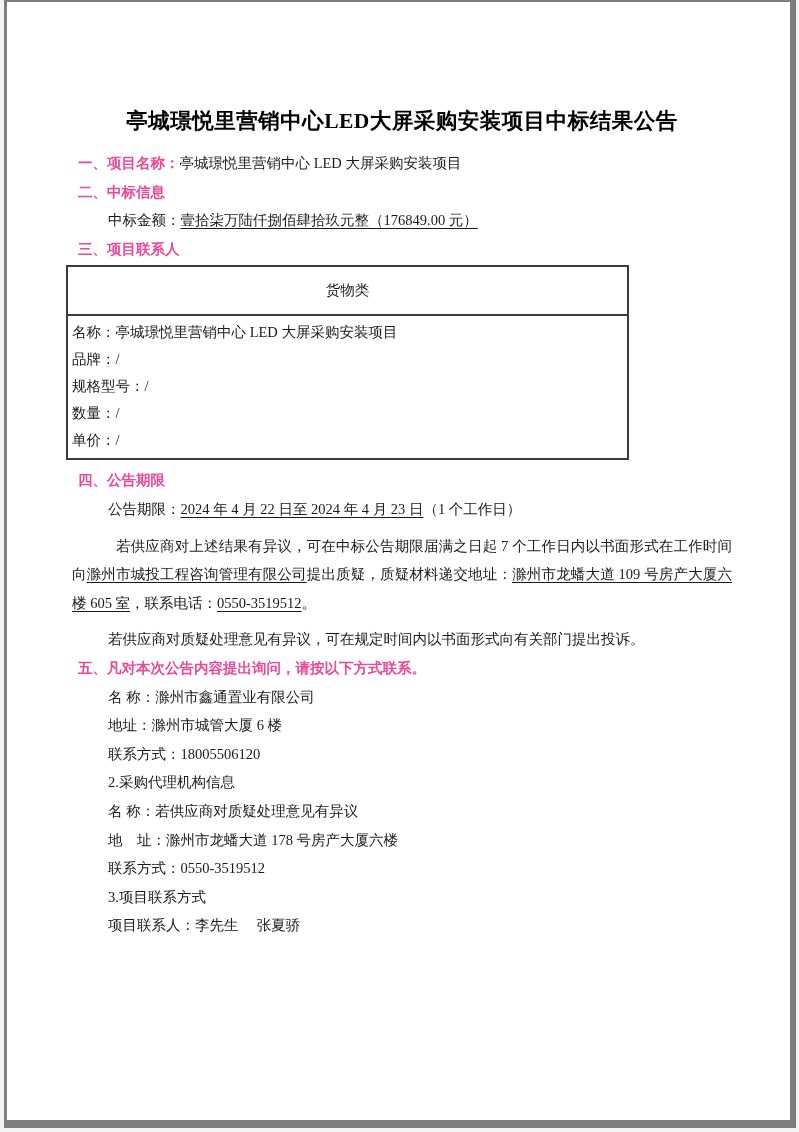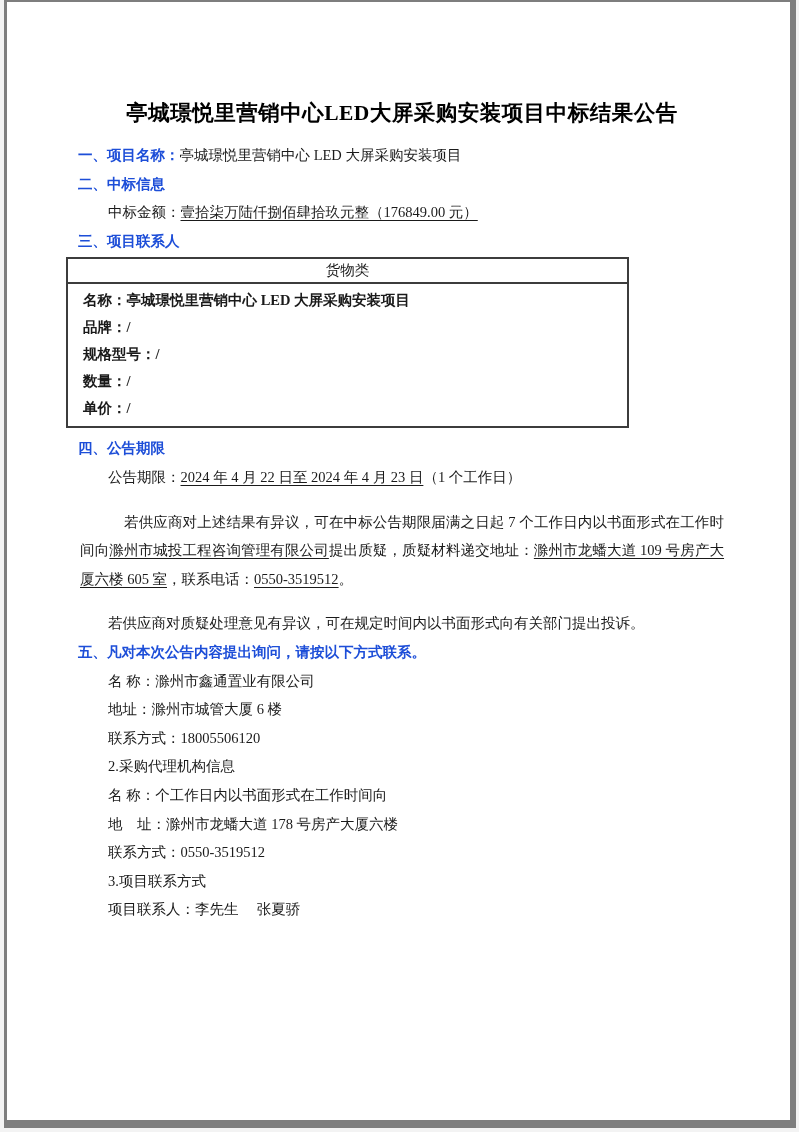--- a/index.html
+++ b/index.html
@@ -10,66 +10,65 @@
     color:#1a1a1a;
   }
   .page{
     position:absolute;left:4px;top:0;right:3px;bottom:4px;
     background:#ffffff;
     border-style:solid;border-color:#7e7e7e;
     border-width:2px 6px 8px 3px;
     overflow:hidden;
   }
   .content{
-    position:absolute;left:57px;right:50px;top:0;
+    position:absolute;left:57px;right:50px;top:8px;
     font-size:14.5px;
   }
   .title{
     margin:95px 0 12px 0;
     text-align:center;
     font-family:"Liberation Serif","DejaVu Serif",serif;
     font-weight:bold;
     font-size:21.5px;
     line-height:32px;
     letter-spacing:0.5px;
     color:#000;
   }
   .ln{line-height:28.6px;white-space:nowrap;}
   .hd{
     font-family:"Liberation Sans","DejaVu Sans",sans-serif;
-    font-weight:bold;color:#1d4ed8;
+    font-weight:bold;color:#ec4899;
     margin-left:14px;
   }
   .ind{margin-left:44px;}
   .u{text-decoration:underline;text-underline-offset:3px;text-decoration-thickness:1px;}
   .para{
     line-height:28.6px;
     text-align:justify;
     text-indent:44px;
     white-space:normal;
-    margin:16px;
+    margin:8px;
   }
   table.goods{
     border-collapse:collapse;
     width:563px;
     margin:2px 0 6px 2px;
     table-layout:fixed;
   }
   table.goods th{
     border:2px solid #3c3c3c;
     font-weight:normal;
     text-align:center;
     height:23px;
     font-size:14.5px;
-    padding:0;
+    padding:12px;
   }
   table.goods td{
     border:2px solid #3c3c3c;
-    padding:3px 8px 4px 15px;
-    font-weight:bold;
+    padding:3px 8px 4px 4px;
   }
   table.goods td .trow{line-height:27px;}
 </style>
 </head>
 <body>
 
 <div class="page">
   <div class="content">
 
     <div class="title">亭城璟悦里营销中心LED大屏采购安装项目中标结果公告</div>
@@ -113,20 +112,20 @@
     <p class="para"><span>若供应商对上述结果有异议，可在中标公告期限届满之日起 7 个工作日内以书面形式在工作时间向</span><span class="u">滁州市城投工程咨询管理有限公司</span><span>提出质疑，质疑材料递交地址：</span><span class="u">滁州市龙蟠大道 109 号房产大厦六楼 605 室</span><span>，联系电话：</span><span class="u">0550-3519512</span><span>。</span></p>
 
     <div class="ln ind">若供应商对质疑处理意见有异议，可在规定时间内以书面形式向有关部门提出投诉。</div>
 
     <div class="ln hd">五、凡对本次公告内容提出询问，请按以下方式联系。</div>
 
     <div class="ln ind">名 称：滁州市鑫通置业有限公司</div>
     <div class="ln ind">地址：滁州市城管大厦 6 楼</div>
     <div class="ln ind">联系方式：18005506120</div>
     <div class="ln ind">2.采购代理机构信息</div>
-    <div class="ln ind">名 称：个工作日内以书面形式在工作时间向</div>
+    <div class="ln ind">名 称：若供应商对质疑处理意见有异议</div>
     <div class="ln ind">地　址：滁州市龙蟠大道 178 号房产大厦六楼</div>
     <div class="ln ind">联系方式：0550-3519512</div>
     <div class="ln ind">3.项目联系方式</div>
     <div class="ln ind">项目联系人：李先生　 张夏骄</div>
 
   </div>
 </div>
 
 </body></html>

